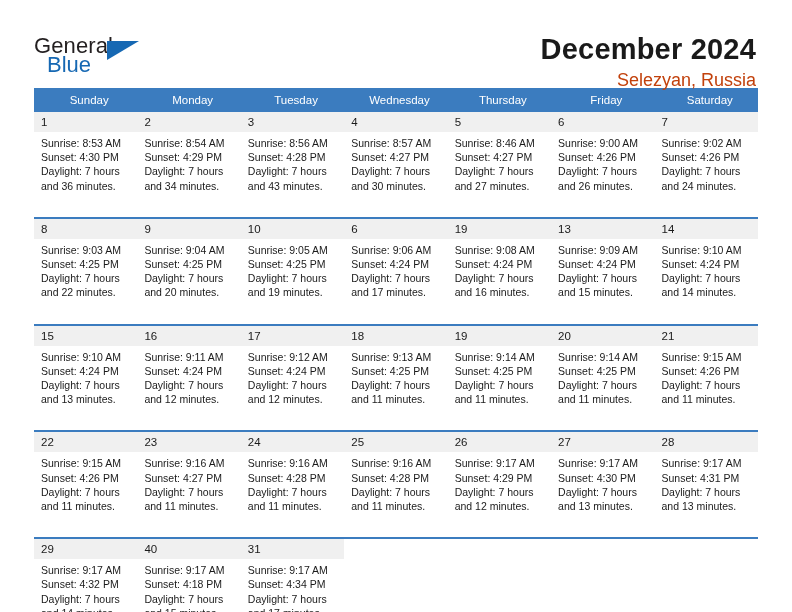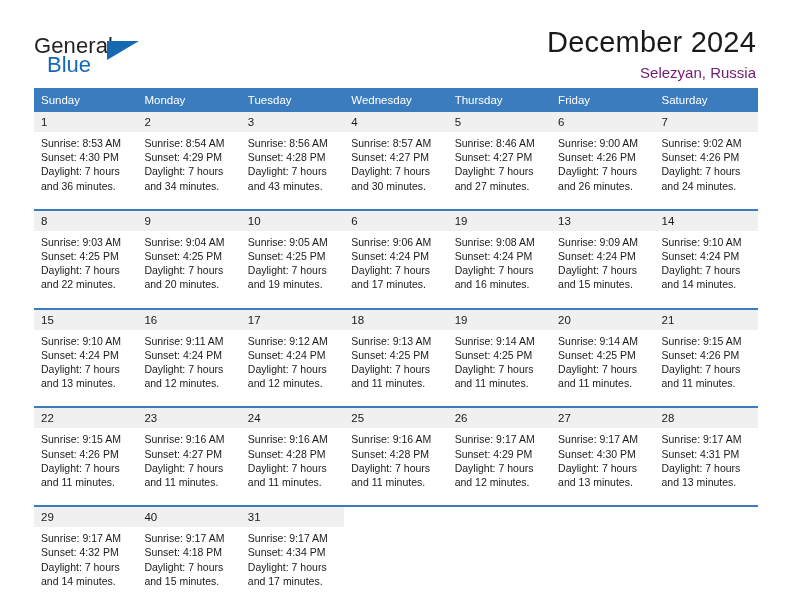--- a/index.html
+++ b/index.html
@@ -18,21 +18,21 @@
   .page {
     position: relative;
     width: 792px;
     height: 612px;
     box-sizing: border-box;
   }
 
   
   .header {
     display: flex;
-    align-items: center;
+    align-items: flex-start;
     justify-content: space-between;
     padding: 32px 34px 0 34px;
     box-sizing: border-box;
     height: 75px;
   }
 
   .logo {
     position: relative;
     width: 120px;
     padding-top: 2px;
@@ -61,46 +61,46 @@
     border-left: 32px solid #1668b3;
     border-bottom: 19px solid transparent;
   }
 
   .title-block {
     text-align: right;
     padding-right: 2px;
   }
   .cal-title {
     font-size: 29px;
-    font-weight: normal;
+    font-weight: bold;
     color: #1a1a1a;
     line-height: 34px;
     letter-spacing: 0.2px;
   }
   .cal-subtitle {
-    font-size: 15px;
-    color: #701a75;
+    font-size: 18px;
+    color: #c2410c;
     line-height: 20px;
     margin-top: 4px;
   }
 
   
   .calendar {
     margin: 13px 34px 0 34px;
     width: 724px;
     border-collapse: collapse;
     table-layout: fixed;
   }
 
   .calendar th {
     background: #3b7cbf;
     color: #ffffff;
     font-size: 11.5px;
     font-weight: normal;
-    text-align: left;
+    text-align: center;
     padding: 5px 0 5px 7px;
     line-height: 14px;
     border: none;
   }
 
   .calendar td {
     vertical-align: top;
     padding: 0;
     border: none;
     width: 103.43px;
@@ -119,21 +119,21 @@
     color: #1a1a1a;
     padding: 3px 0 3px 7px;
     line-height: 14px;
     min-height: 14px;
   }
   .daynum.empty {
     background: #ffffff;
   }
 
   .cellbody {
-    padding: 4px 0 16px 7px;
+    padding: 4px 0 24px 7px;
     font-size: 10.5px;
     line-height: 14.2px;
     color: #1a1a1a;
     min-height: 62px;
     box-sizing: border-box;
   }
   .cellbody div {
     white-space: nowrap;
   }
   .cell-empty .cellbody {

